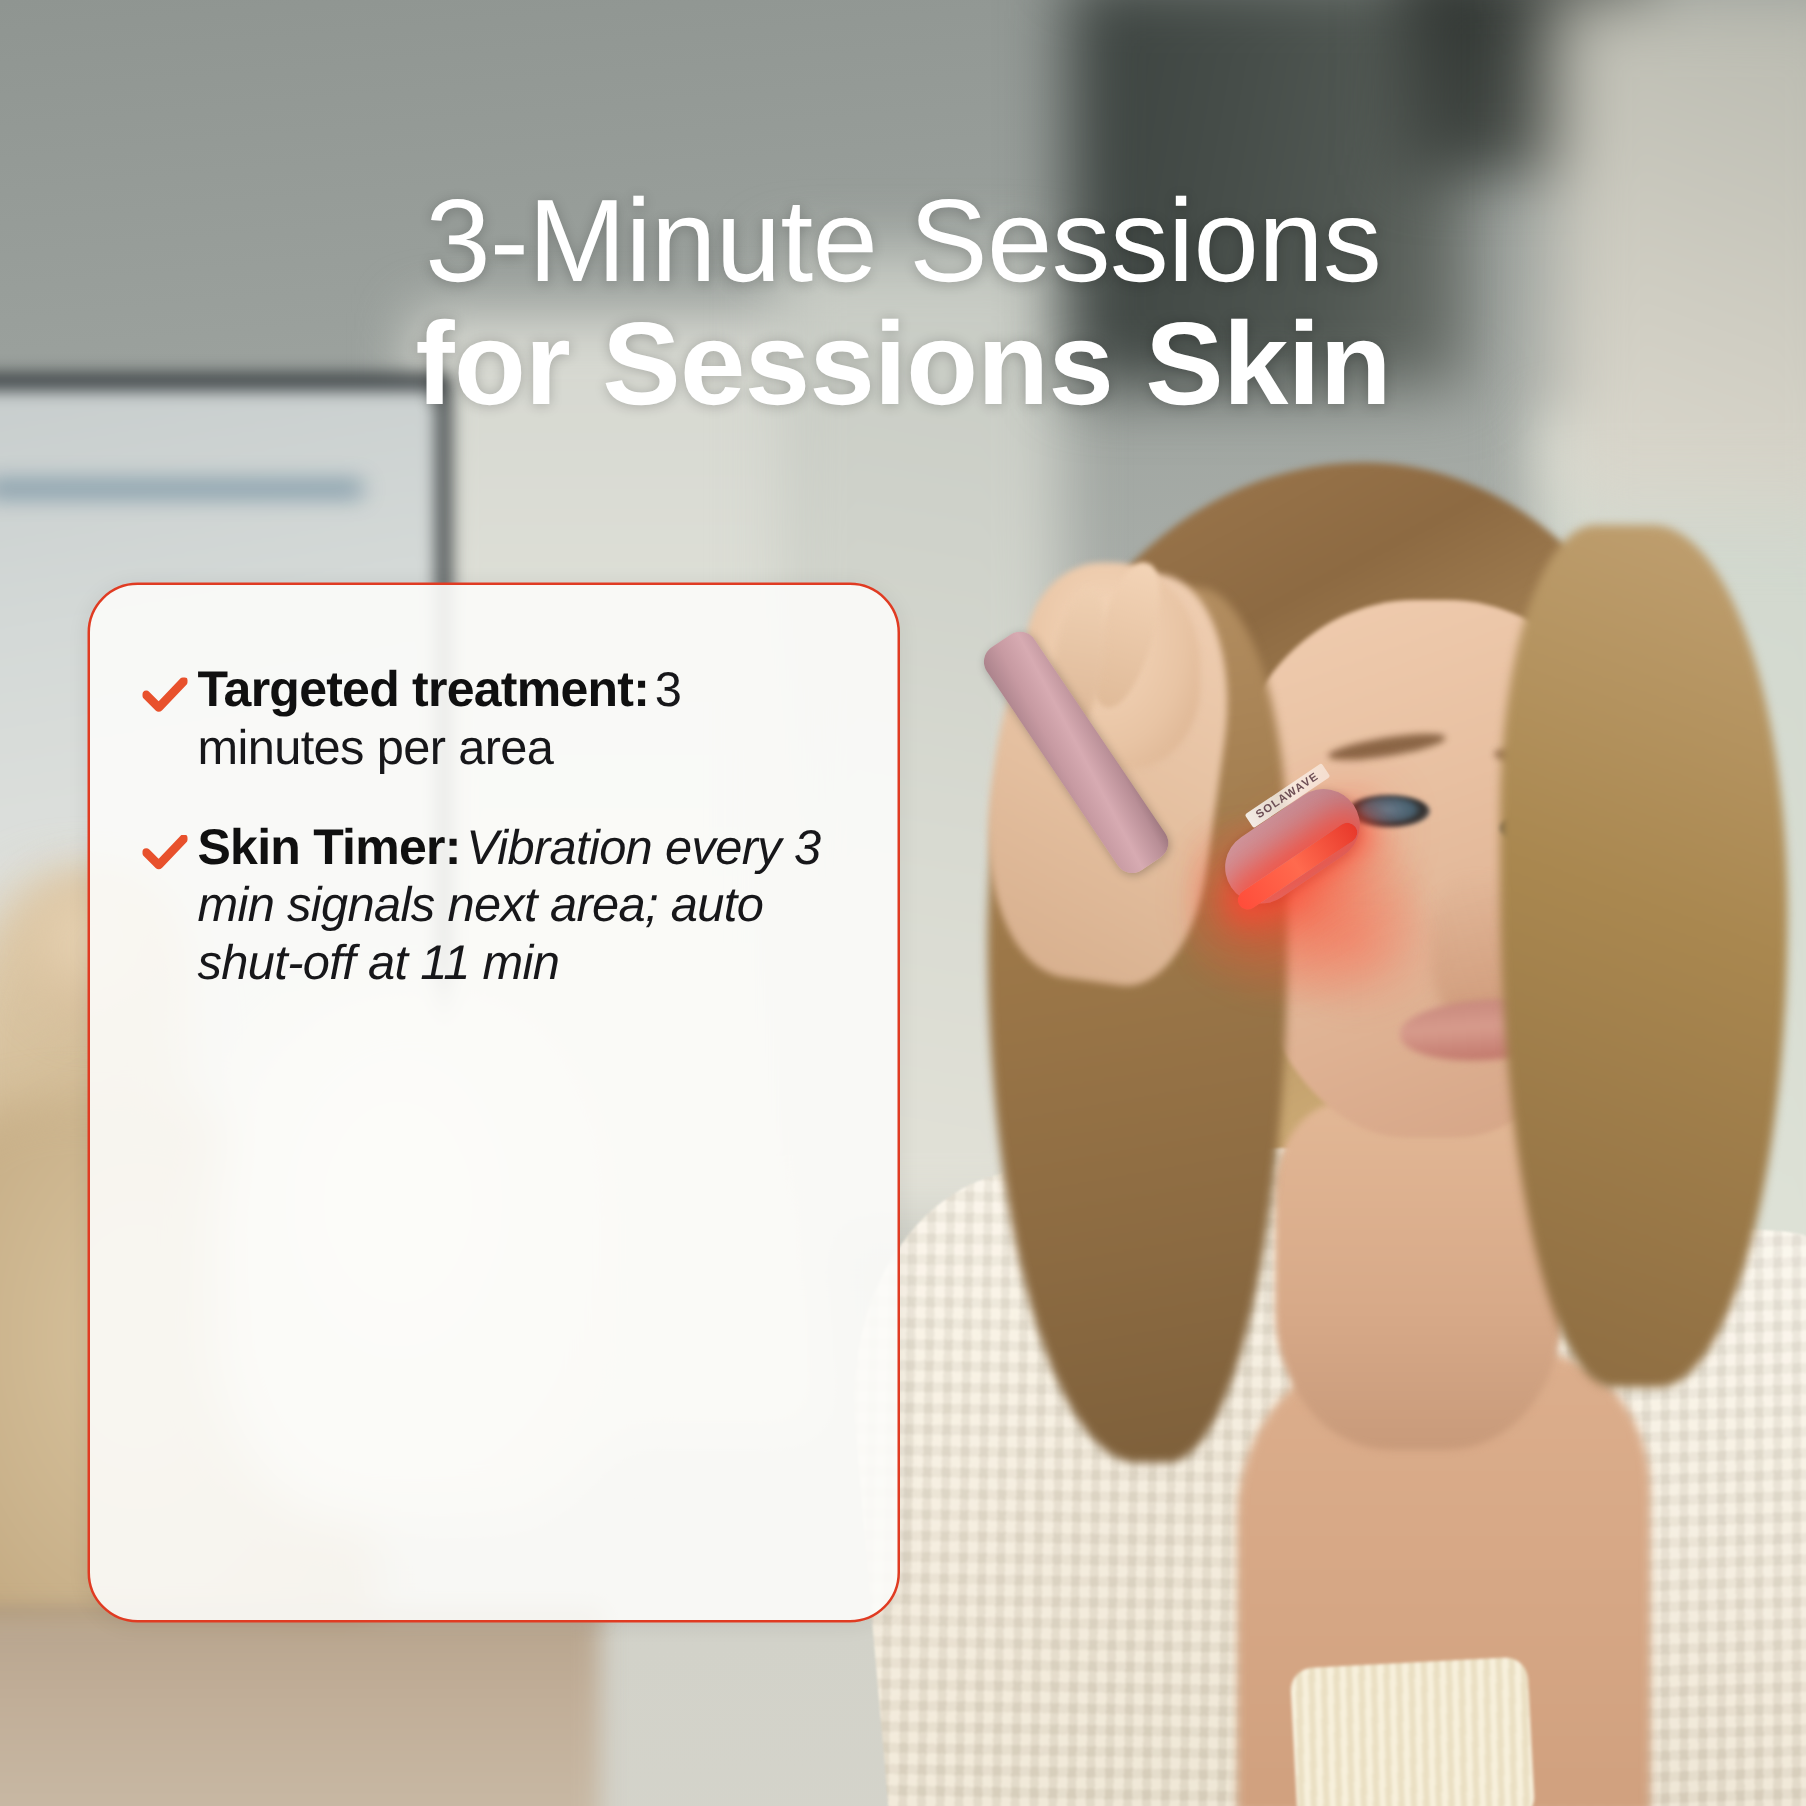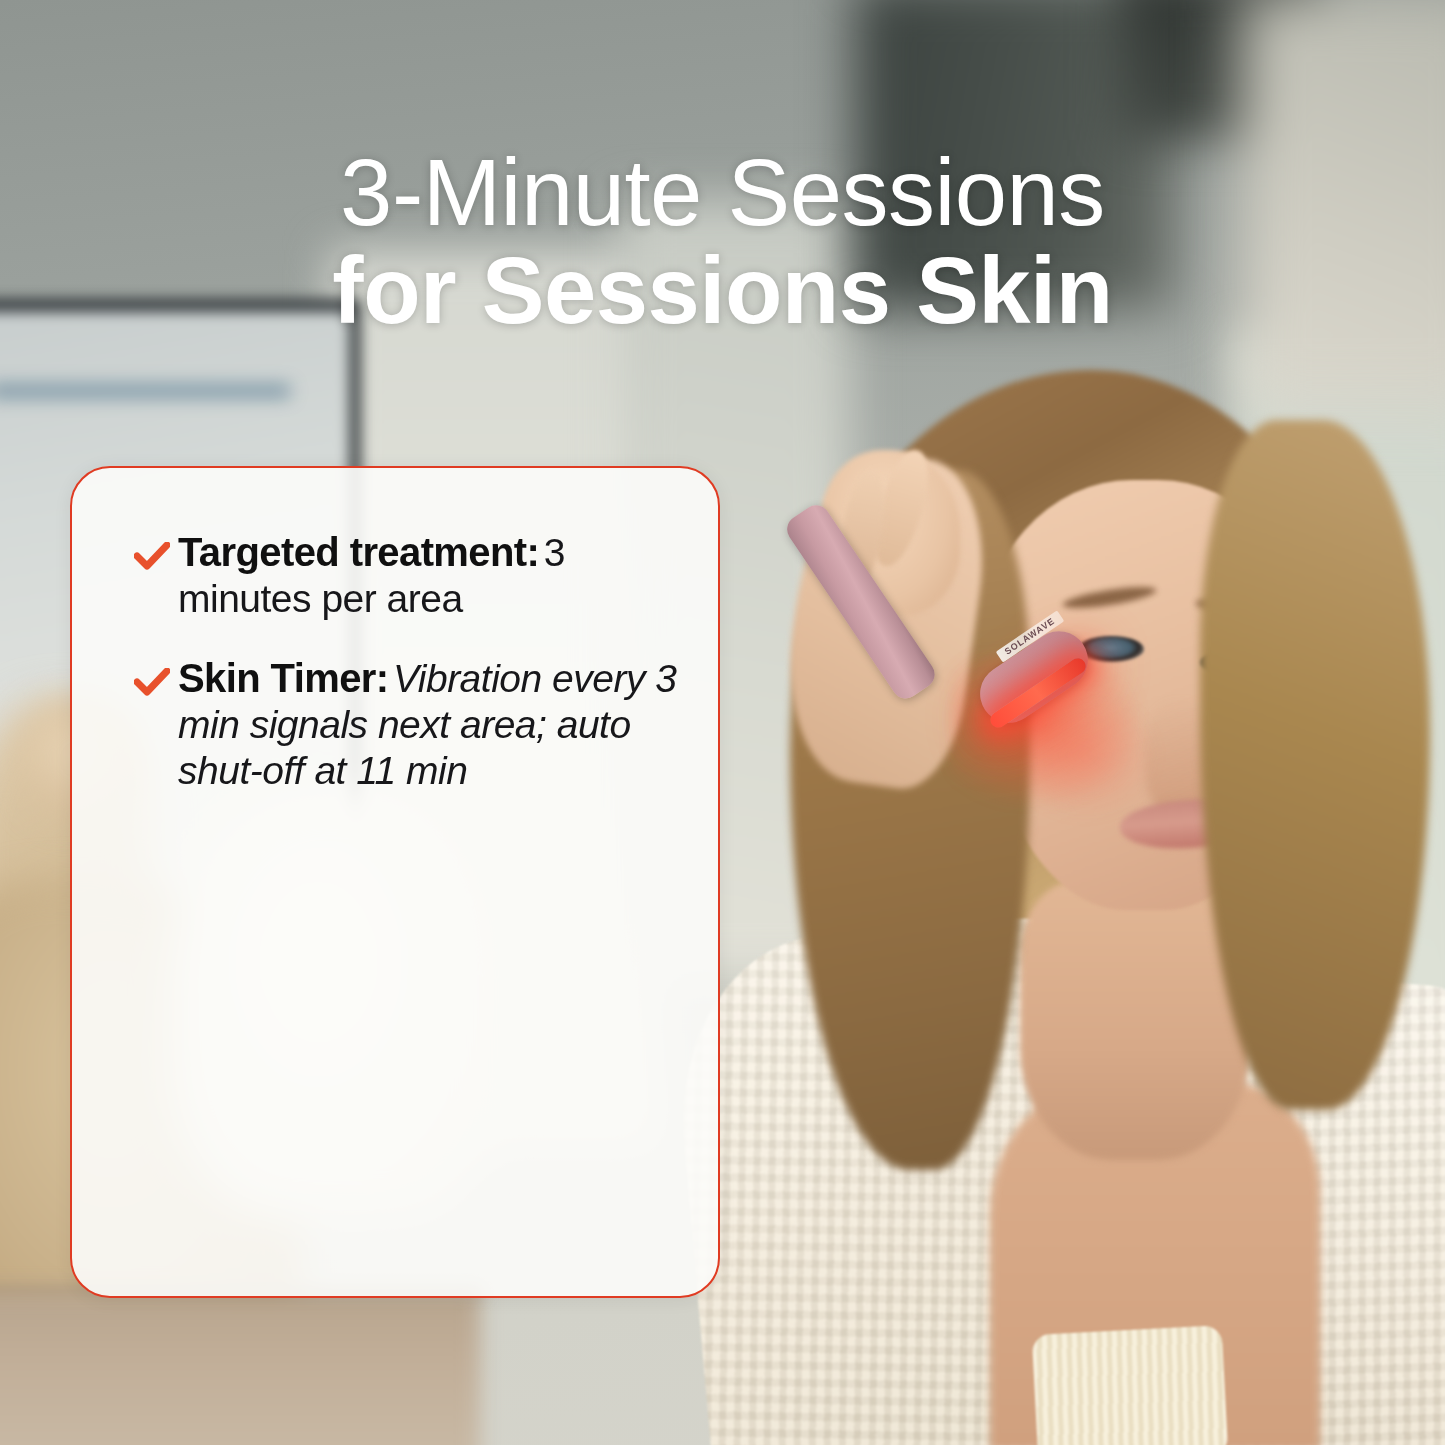--- a/index.html
+++ b/index.html
@@ -278,21 +278,21 @@
   
   .card {
     position:absolute; left:70px; top:466px;
     width:650px; height:832px;
     background:rgba(252,252,250,.90);
     border:2px solid #e03b22;
     border-radius:40px;
     z-index:20;
     box-shadow:0 2px 18px rgba(0,0,0,.07);
   }
-  .card-inner { padding:62px 40px 0 62px; }
+  .card-inner { padding:62px 40px 0 42px; }
 
   .feature { display:flex; align-items:flex-start; margin-bottom:34px; }
   .feature:last-child { margin-bottom:0; }
 
   .check {
     flex:0 0 auto; width:44px; margin-top:12px; color:#e8512c;
   }
   .check svg { display:block; width:36px; height:28px; }
 
   .ftext { flex:1 1 auto; }

